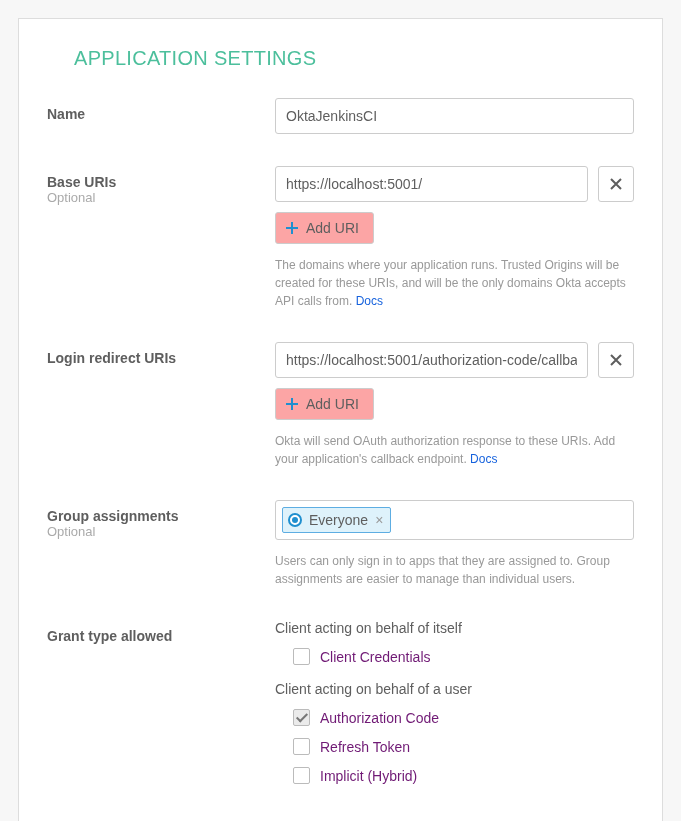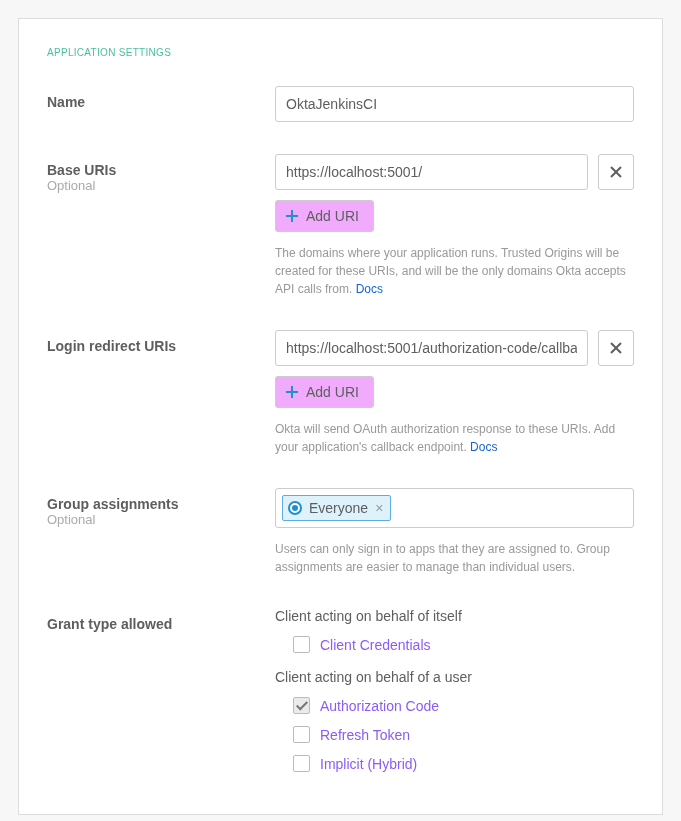--- a/index.html
+++ b/index.html
@@ -1,43 +1,43 @@
 <!DOCTYPE html>
 <html><head>
   <meta charset="utf-8">
   <style>
     * { box-sizing: border-box; margin: 0; padding: 0; }
     body { font-family: -apple-system, BlinkMacSystemFont, "Segoe UI", Arial, sans-serif; background: #f7f7f7; padding: 18px; font-size: 14px; color: #5e5e5e; }
     .panel { background: #fff; border: 1px solid #ddd; padding: 28px 28px 18px 28px; width: 645px; }
-    .panel-title { color: #4cbf9c; font-size: 10px; letter-spacing: 0.3px; margin-bottom: 28px; font-weight: 400; }
+    .panel-title { color: #4cbf9c; font-size: 20px; letter-spacing: 0.3px; margin-bottom: 28px; font-weight: 400; margin-left: 27px; }
     .row { display: flex; margin-bottom: 32px; }
     .row:last-child { margin-bottom: 8px; }
     .label-col { width: 228px; flex-shrink: 0; padding-top: 8px; }
     .label-main { color: #5e5e5e; font-weight: 600; font-size: 14px; }
     .label-sub { color: #aaa; font-size: 13px; margin-top: 0; }
     .field-col { flex: 1; min-width: 0; }
     input.text-input { width: 100%; padding: 9px 10px; border: 1px solid #ccc; border-radius: 3px; font-size: 14px; color: #5e5e5e; font-family: inherit; }
     .input-row { display: flex; gap: 10px; align-items: stretch; }
     .input-row input.text-input { flex: 1; }
     .remove-btn { width: 36px; border: 1px solid #ccc; border-radius: 3px; background: #fff; cursor: pointer; display: flex; align-items: center; justify-content: center; color: #5e5e5e; font-size: 16px; }
-    .add-uri-btn { margin-top: 10px; border: 1px solid #ccc; border-radius: 3px; background: #f0abfc; padding: 7px 14px 7px 10px; cursor: pointer; display: inline-flex; align-items: center; gap: 8px; font-size: 14px; color: #5e5e5e; font-family: inherit; }
+    .add-uri-btn { margin-top: 10px; border: 1px solid #ccc; border-radius: 3px; background: #fca5a5; padding: 7px 14px 7px 10px; cursor: pointer; display: inline-flex; align-items: center; gap: 8px; font-size: 14px; color: #5e5e5e; font-family: inherit; }
     .plus-svg { width: 12px; height: 12px; }
     .help-text { color: #999; font-size: 12px; margin-top: 12px; line-height: 1.5; }
     .help-link { color: #1662dd; text-decoration: none; cursor: pointer; }
     .tag-container { border: 1px solid #ccc; border-radius: 3px; padding: 6px; min-height: 40px; display: flex; flex-wrap: wrap; gap: 6px; cursor: text; }
     .tag-chip { background: #def2fb; border: 1px solid #5dade2; border-radius: 2px; padding: 3px 7px 3px 5px; display: inline-flex; align-items: center; gap: 7px; font-size: 14px; color: #5e5e5e; }
     .tag-bullet { width: 14px; height: 14px; border-radius: 50%; border: 2px solid #1f8fcf; background: #fff; position: relative; }
     .tag-bullet::after { content: ""; position: absolute; top: 2px; left: 2px; width: 6px; height: 6px; border-radius: 50%; background: #1f8fcf; }
     .tag-remove { color: #999; cursor: pointer; font-size: 14px; line-height: 1; }
     .grant-heading { color: #5e5e5e; font-size: 14px; margin-bottom: 12px; }
     .check-row { display: flex; align-items: center; gap: 10px; margin-bottom: 12px; margin-left: 18px; }
     .checkbox-box { width: 17px; height: 17px; border: 1px solid #bbb; border-radius: 2px; background: #fff; cursor: pointer; position: relative; flex-shrink: 0; }
     .checkbox-box.checked { background: #ebebeb; border-color: #bbb; }
     .checkbox-box.checked::after { content: ""; position: absolute; left: 5px; top: 1px; width: 4px; height: 9px; border: solid #777; border-width: 0 2px 2px 0; transform: rotate(45deg); }
-    .check-label { color: #8b5cf6; font-size: 14px; }
+    .check-label { color: #701a75; font-size: 14px; }
     .grant-block { margin-bottom: 16px; }
   </style>
 </head>
 <body>
 
 <div class="panel">
   <h2 class="panel-title">APPLICATION SETTINGS</h2>
 
   <div class="row">
     <div class="label-col">

